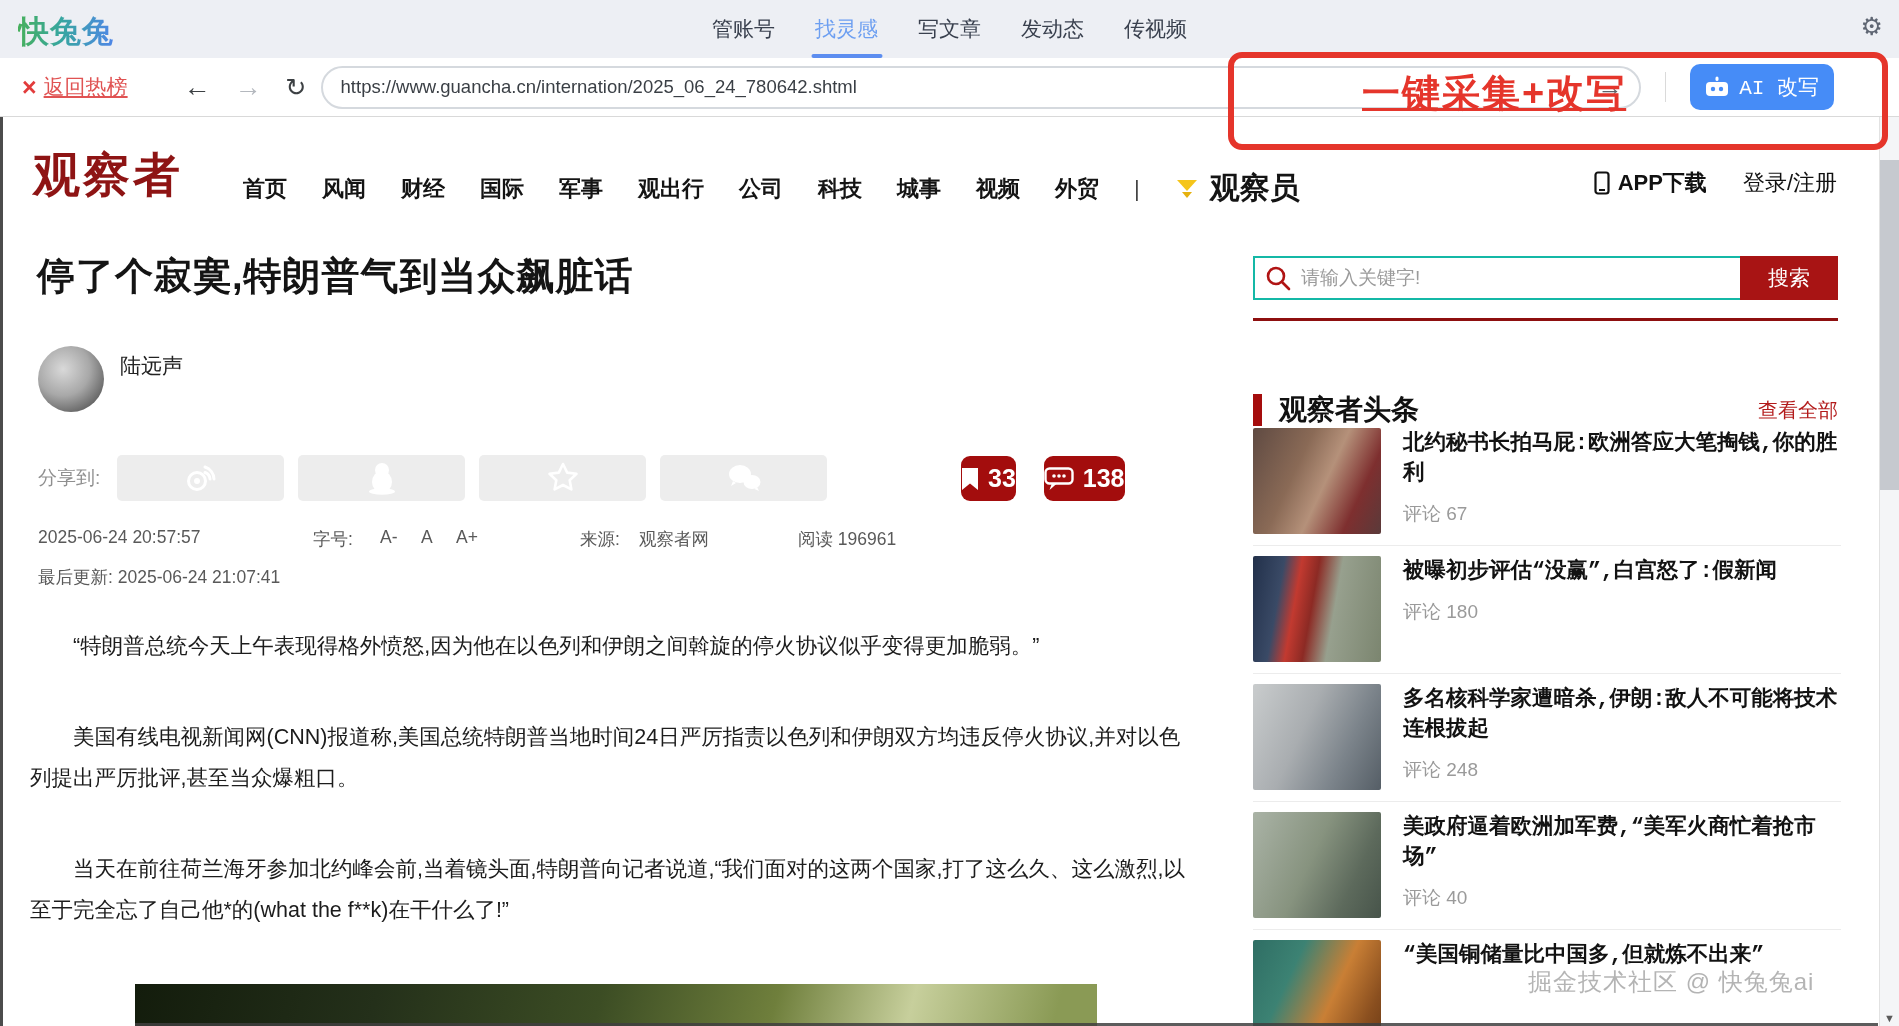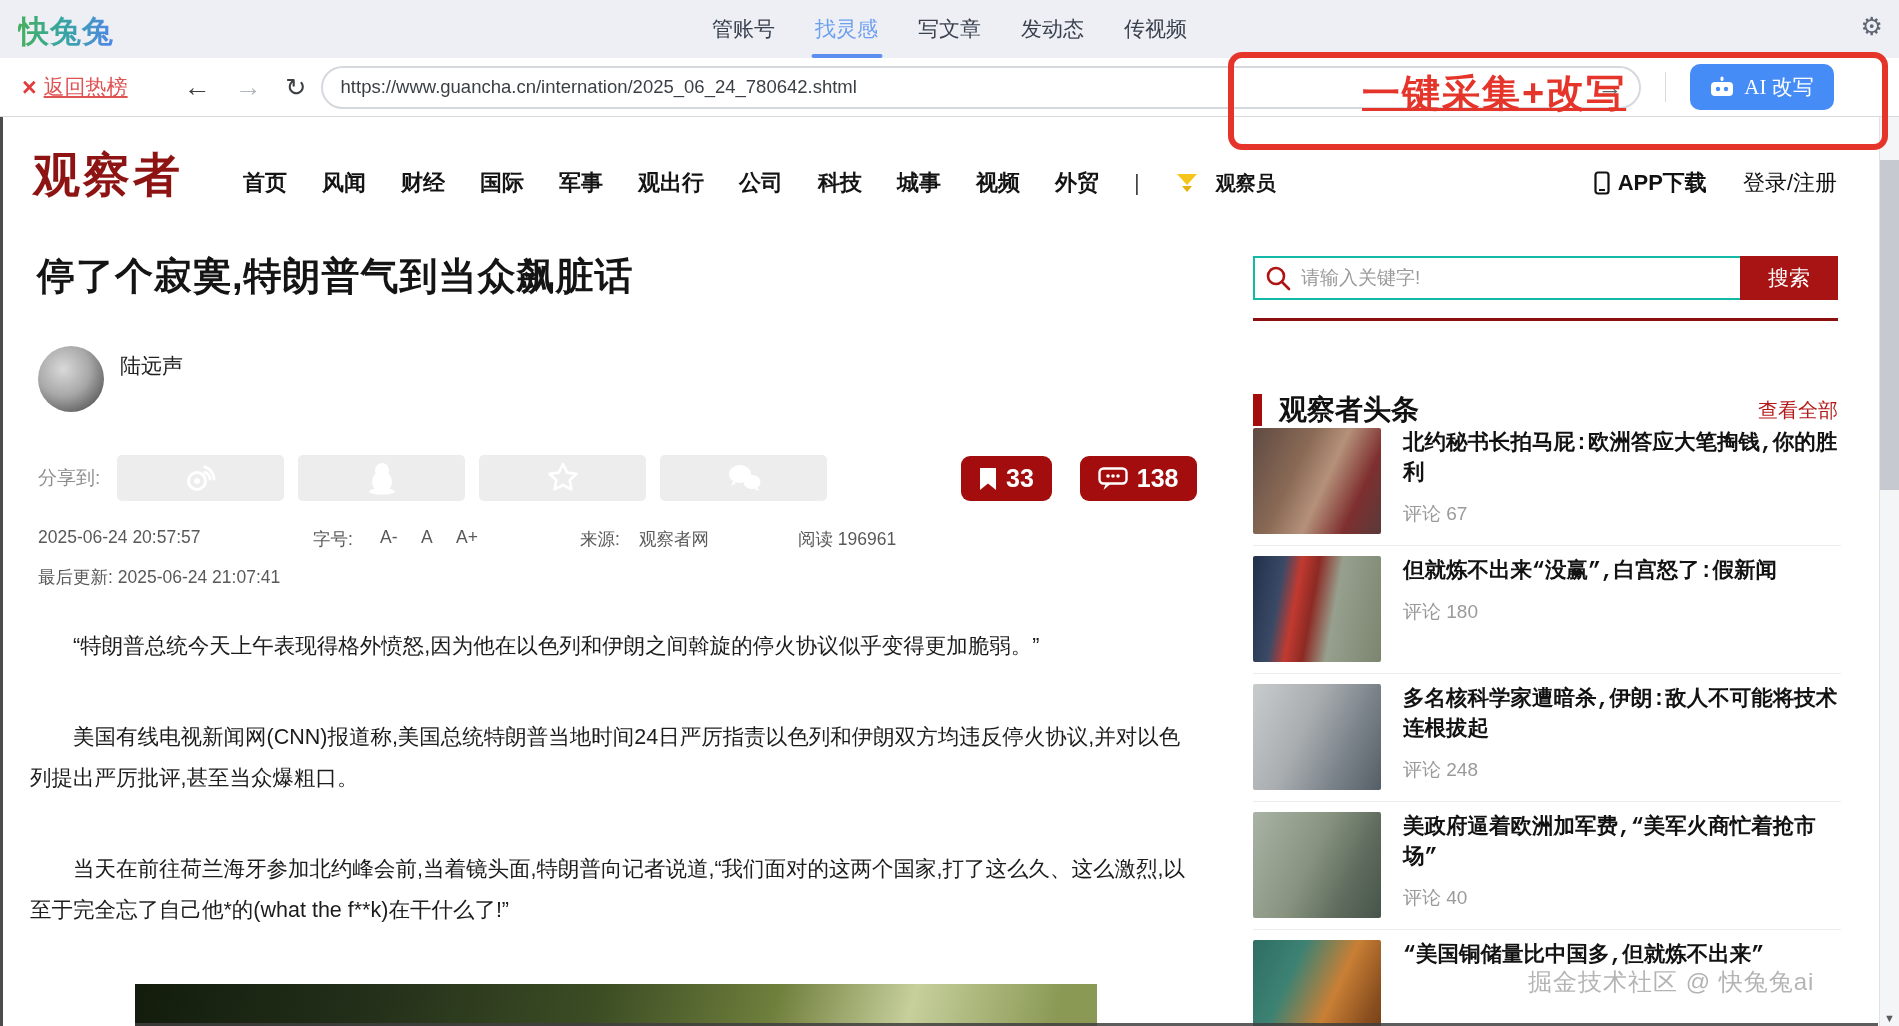--- a/index.html
+++ b/index.html
@@ -30,55 +30,55 @@
   .arrow-back { margin-left:56px; font-size:27px; color:#3c4043; cursor:pointer; }
   .arrow-fwd  { margin-left:24px; font-size:27px; color:#b4b8be; cursor:pointer; }
   .refresh    { margin-left:24px; font-size:25px; color:#3c4043; cursor:pointer; }
   .url-bar { margin-left:14px; width:1320px; height:43px; border:2px solid #d5d9de; border-radius:22px;
     display:flex; align-items:center; padding:0 16px 0 18px; }
   .url-text { flex:1; font-size:18.5px; color:#3a3f45; white-space:nowrap; overflow:hidden; }
   .go-arrow { font-size:25px; color:#5f6368; cursor:pointer; }
   .vdiv { width:1px; height:30px; background:#dadada; margin-left:24px; }
   .ai-btn { margin-left:24px; width:144px; height:46px; background:#468cf7; border:none; border-radius:10px;
     color:#fff; font-size:21px; display:flex; align-items:center; justify-content:center; gap:9px; cursor:pointer;
-    font-family:Liberation Serif, serif; }
+    font-family:Liberation Mono, monospace; }
 
   
   .annotation-box { position:absolute; left:1228px; top:52px; width:660px; height:98px;
     border:6px solid #e5352b; border-radius:14px; pointer-events:none; z-index:20; }
   .annotation-label { position:absolute; left:1362px; top:68px; font-size:38px; font-weight:800;
     color:#e5352b; z-index:21; letter-spacing:2px; white-space:nowrap;text-decoration:underline; }
 
   
   .left-edge { position:absolute; left:0; top:117px; bottom:0; width:3px; background:#4c4c4c; z-index:15; }
   .site-logo { position:absolute; left:33px; top:144px; font-size:47px; font-weight:900; color:#8e1414;
     letter-spacing:3px; }
   .site-nav { position:absolute; left:243px; top:168px; display:flex; gap:35px; align-items:center; }
   .nav-item { font-size:22px; color:#141414; font-weight:600; text-decoration:none; cursor:pointer; }
   .nav-sep { font-size:22px; color:#444; }
-  .member { display:flex; align-items:center; gap:17px; font-size:20px; font-weight:600; color:#141414; cursor:pointer; }
+  .member { display:flex; align-items:center; gap:11px; font-size:30px; font-weight:600; color:#141414; cursor:pointer; }
   .site-right { position:absolute; right:62px; top:168px; display:flex; gap:36px; align-items:center; }
   .app-dl { display:flex; align-items:center; gap:8px; font-size:22px; color:#111; cursor:pointer;font-weight:bold; }
   .login { font-size:22px; color:#111; cursor:pointer; }
 
   
   .article-title { position:absolute; left:37px; top:251px; font-size:38px; font-weight:800; color:#141414;
     letter-spacing:1px; }
   .author-row { position:absolute; left:38px; top:346px; display:flex; align-items:flex-start; gap:16px; }
   .avatar { width:66px; height:66px; border-radius:50%;
     background:radial-gradient(circle at 38% 35%, #d9d9d9 0%, #a8a8a8 45%, #6a6a6a 75%, #3f3f3f 100%); }
   .author-name { font-size:21px; color:#222; padding-top:6px; }
 
   .share-row { position:absolute; left:38px; top:455px; height:46px; display:flex; align-items:center; }
   .share-label { font-size:19px; color:#8f8f8f; margin-right:17px; }
   .share-btn { width:167px; height:46px; background:#ededed; border:none; border-radius:5px; margin-right:14px;
     display:flex; align-items:center; justify-content:center; cursor:pointer; }
 
   .badges { position:absolute; left:961px; top:456px; display:flex; gap:28px; }
-  .badge { height:45px; padding:0 18px; background:#a30d0d; border-radius:9px; color:#fff; font-size:25px;
+  .badge { height:45px; padding:0 0; background:#a30d0d; border-radius:9px; color:#fff; font-size:25px;
     font-weight:700; display:flex; align-items:center; gap:9px; cursor:pointer; }
 
   .meta-row { position:absolute; left:38px; top:527px; width:1150px; height:24px; font-size:17.5px; color:#595959; }
   .meta-row span { position:absolute; top:0; white-space:nowrap; }
   .m-date { left:0; }
   .m-fontlabel { left:275px; }
   .m-fminus { left:342px; cursor:pointer; }
   .m-f { left:383px; cursor:pointer; }
   .m-fplus { left:418px; cursor:pointer; }
   .m-srclabel { left:542px; }
@@ -327,21 +327,21 @@
         <div class="thumb" style="background-image: linear-gradient(115deg, rgb(95, 74, 66) 0%, rgb(138, 106, 86) 35%, rgb(181, 145, 122) 55%, rgb(126, 47, 47) 78%, rgb(90, 58, 58) 100%);"></div>
         <div class="news-body">
           <div class="news-title">北约秘书长拍马屁:欧洲答应大笔掏钱,你的胜利</div>
           <div class="news-comments">评论 67</div>
         </div>
       </div>
 
       <div class="news-item">
         <div class="thumb" style="background-image: linear-gradient(100deg, rgb(34, 48, 74) 0%, rgb(58, 74, 102) 22%, rgb(194, 58, 48) 34%, rgb(140, 42, 36) 46%, rgb(151, 160, 142) 62%, rgb(123, 133, 111) 100%);"></div>
         <div class="news-body">
-          <div class="news-title">但就炼不出来“没赢”,白宫怒了:假新闻</div>
+          <div class="news-title">被曝初步评估“没赢”,白宫怒了:假新闻</div>
           <div class="news-comments">评论 180</div>
         </div>
       </div>
 
       <div class="news-item">
         <div class="thumb" style="background-image: linear-gradient(115deg, rgb(201, 204, 205) 0%, rgb(169, 173, 176) 40%, rgb(124, 132, 139) 70%, rgb(85, 94, 102) 100%);"></div>
         <div class="news-body">
           <div class="news-title">多名核科学家遭暗杀,伊朗:敌人不可能将技术连根拔起</div>
           <div class="news-comments">评论 248</div>
         </div>

